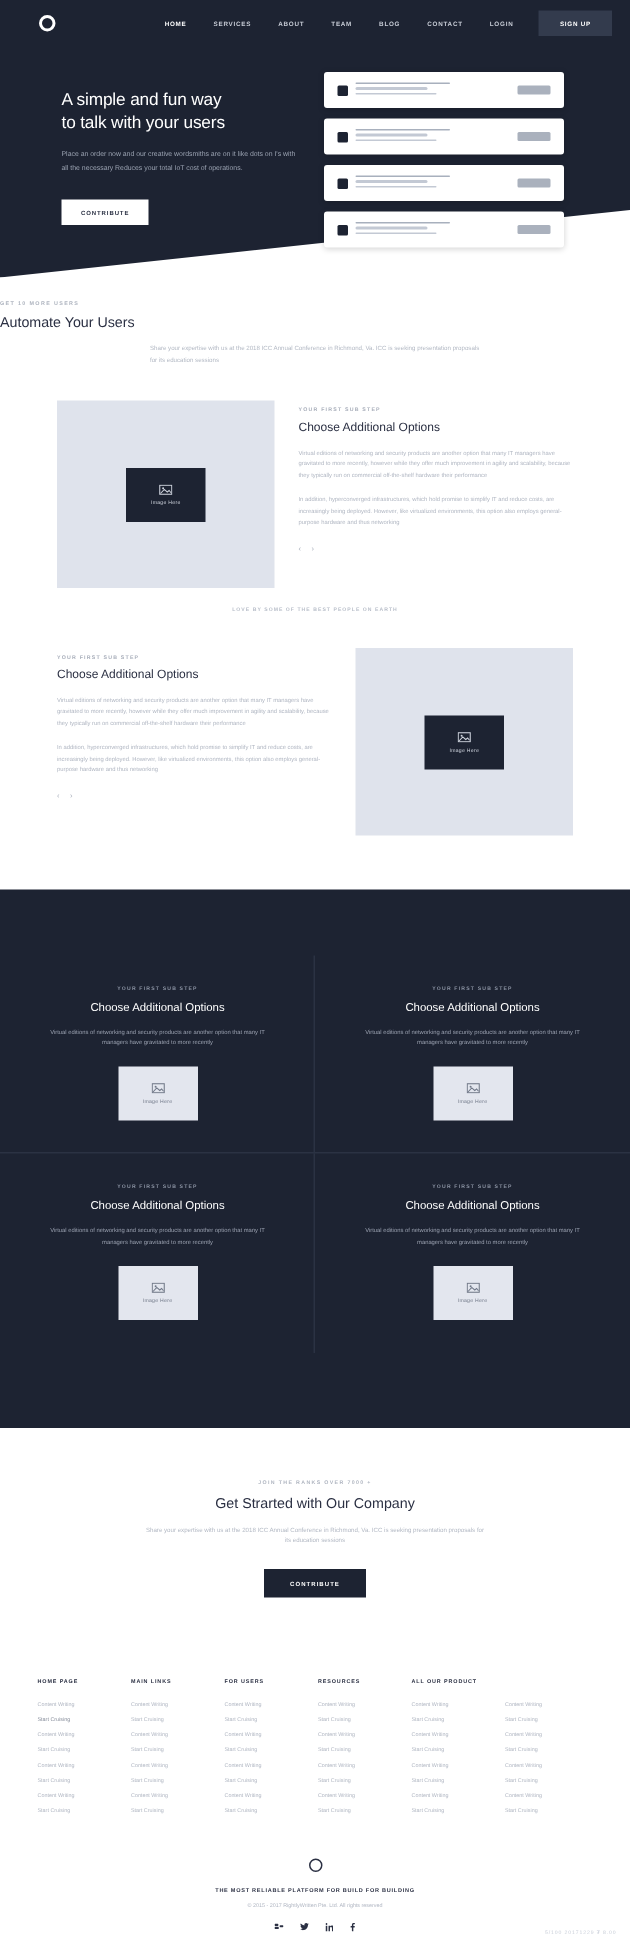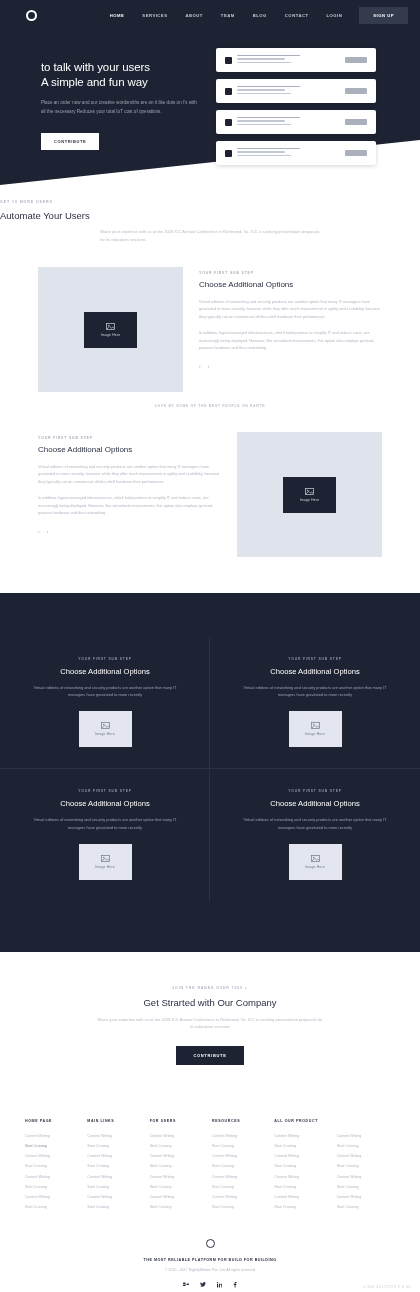--- a/index.html
+++ b/index.html
@@ -206,22 +206,22 @@
       <a class="nav-link" href="#">TEAM</a>
       <a class="nav-link" href="#">BLOG</a>
       <a class="nav-link" href="#">CONTACT</a>
       <a class="nav-link" href="#">LOGIN</a>
       <button class="signup-btn">SIGN UP</button>
     </div>
   </div>
 
   <div class="hero-left">
     <div class="hero-title">
+      <div>A simple and fun way</div>
       <div>to talk with your users</div>
-      <div>A simple and fun way</div>
     </div>
     <div class="hero-sub">Place an order now and our creative wordsmiths are on it like dots on I's with all the necessary Reduces your total IoT cost of operations.</div>
     <button class="hero-btn">CONTRIBUTE</button>
   </div>
 
   <div class="hero-cards">
     <div class="hcard">
       <div class="hcard-sq"></div>
       <div class="hcard-lines">
         <div class="hcard-line l1"></div>

